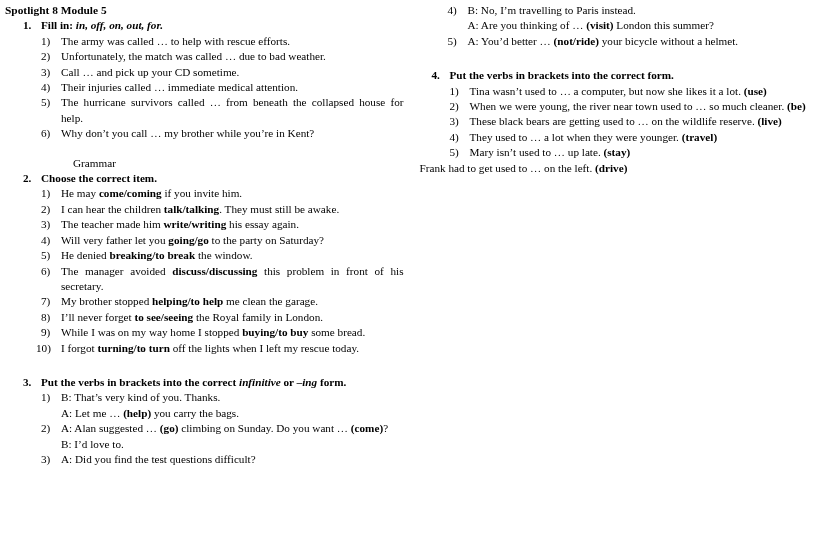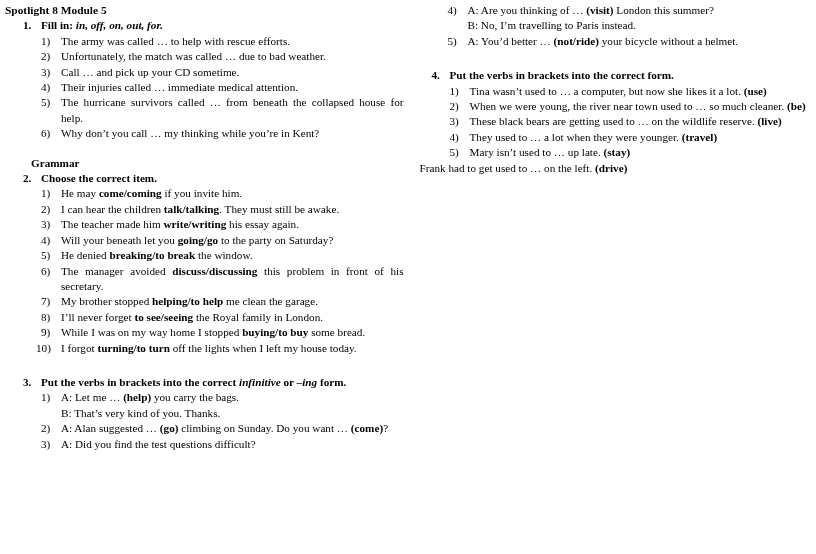--- a/index.html
+++ b/index.html
@@ -49,22 +49,22 @@
   .ex-head .marker {
     width: 18px;
     flex: 0 0 18px;
   }
   .ex-head .ex-text {
     flex: 1 1 auto;
   }
   .ex-head .ex-text i { font-weight: bold; font-style: italic; }
 
   .subhead {
-    font-weight: bold;
-    margin-left: 28px;
+    font-weight: normal;
+    margin-left: 70px;
     line-height: 15.4px;
   }
 
   
   .item {
     display: flex;
     margin-left: 38px;
     line-height: 15.4px;
   }
   .item .num {
@@ -133,21 +133,21 @@
     <div class="item">
       <span class="num">4)</span>
       <span class="body">Their injuries called … immediate medical attention.</span>
     </div>
     <div class="item">
       <span class="num">5)</span>
       <span class="body">The hurricane survivors called … from beneath the collapsed house for help.</span>
     </div>
     <div class="item">
       <span class="num">6)</span>
-      <span class="body">Why don’t you call … my thinking while you’re in Kent?</span>
+      <span class="body">Why don’t you call … my brother while you’re in Kent?</span>
     </div>
 
     <div class="gap-md"></div>
 
     <div class="subhead">Grammar</div>
 
     <div class="ex-head">
       <span class="marker">2.</span>
       <span class="ex-text">Choose the correct item.</span>
     </div>
@@ -159,21 +159,21 @@
     <div class="item">
       <span class="num">2)</span>
       <span class="body"><span>I can hear the children </span><b>talk/talking</b><span>. They must still be awake.</span></span>
     </div>
     <div class="item">
       <span class="num">3)</span>
       <span class="body"><span>The teacher made him </span><b>write/writing</b><span> his essay again.</span></span>
     </div>
     <div class="item">
       <span class="num">4)</span>
-      <span class="body"><span>Will your beneath let you </span><b>going/go</b><span> to the party on Saturday?</span></span>
+      <span class="body"><span>Will very father let you </span><b>going/go</b><span> to the party on Saturday?</span></span>
     </div>
     <div class="item">
       <span class="num">5)</span>
       <span class="body"><span>He denied </span><b>breaking/to break</b><span> the window.</span></span>
     </div>
     <div class="item">
       <span class="num">6)</span>
       <span class="body"><span>The manager avoided </span><b>discuss/discussing</b><span> this problem in front of his secretary.</span></span>
     </div>
     <div class="item">
@@ -183,61 +183,62 @@
     <div class="item">
       <span class="num">8)</span>
       <span class="body"><span>I’ll never forget </span><b>to see/seeing</b><span> the Royal family in London.</span></span>
     </div>
     <div class="item">
       <span class="num">9)</span>
       <span class="body"><span>While I was on my way home I stopped </span><b>buying/to buy</b><span> some bread.</span></span>
     </div>
     <div class="item">
       <span class="num wide">10)</span>
-      <span class="body"><span>I forgot </span><b>turning/to turn</b><span> off the lights when I left my house today.</span></span>
+      <span class="body"><span>I forgot </span><b>turning/to turn</b><span> off the lights when I left my rescue today.</span></span>
     </div>
 
     <div class="gap-lg"></div>
 
     <div class="ex-head">
       <span class="marker">3.</span>
       <span class="ex-text"><span>Put the verbs in brackets into the correct</span> <i>infinitive</i> <span>or</span> <i>–ing</i> <span>form.</span></span>
     </div>
 
     <div class="item">
       <span class="num">1)</span>
       <span class="body">
+        <span class="dlg">B: That’s very kind of you. Thanks.</span>
         <span class="dlg"><span>A: Let me … </span><b>(help)</b><span> you carry the bags.</span></span>
-        <span class="dlg">B: That’s very kind of you. Thanks.</span>
       </span>
     </div>
 
     <div class="item">
       <span class="num">2)</span>
       <span class="body">
         <span class="dlg"><span>A: Alan suggested … </span><b>(go)</b><span> climbing on Sunday. Do you want … </span><b>(come)</b><span>?</span></span>
+        <span class="dlg">B: I’d love to.</span>
       </span>
     </div>
 
     <div class="item">
       <span class="num">3)</span>
       <span class="body">
         <span class="dlg">A: Did you find the test questions difficult?</span>
       </span>
     </div>
 
   </div>
 
   <div class="col col-right">
 
     <div class="item cont-item">
       <span class="num">4)</span>
       <span class="body">
+        <span class="dlg">B: No, I’m travelling to Paris instead.</span>
         <span class="dlg"><span>A: Are you thinking of … </span><b>(visit)</b><span> London this summer?</span></span>
-        <span class="dlg">B: No, I’m travelling to Paris instead.</span>
       </span>
     </div>
 
     <div class="item cont-item">
       <span class="num">5)</span>
       <span class="body">
         <span class="dlg"><span>A: You’d better … </span><b>(not/ride)</b><span> your bicycle without a helmet.</span></span>
       </span>
     </div>
 

